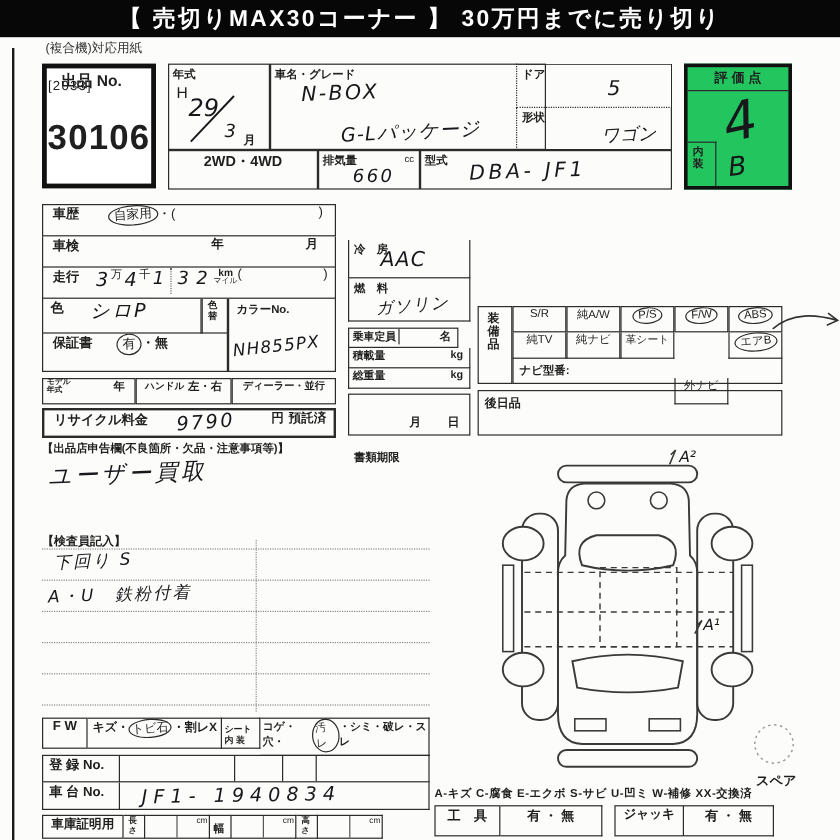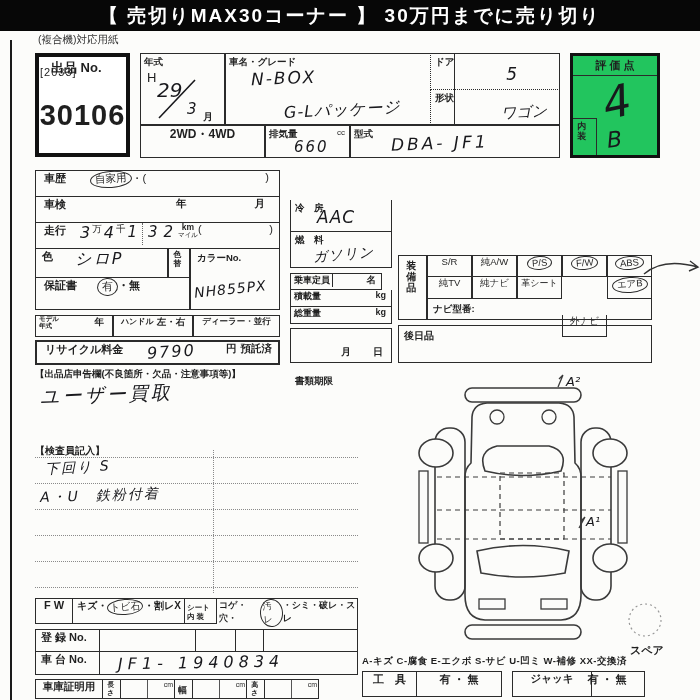--- a/index.html
+++ b/index.html
@@ -335,20 +335,20 @@
     <span class="abs" style="right:1px;top:1px;font-size:7px;">cm</span>
   </div>
 
   <div class="abs" style="left:362px;top:655px;font-size:9.5px;font-weight:bold;letter-spacing:0.5px;">A-キズ C-腐食 E-エクボ S-サビ U-凹ミ W-補修 XX-交換済</div>
   <div class="cell flexrow" style="left:362px;top:671px;width:55px;height:26px;justify-content:center;">
     <span style="font-size:11px;font-weight:bold;">工　具</span>
   </div>
   <div class="cell flexrow" style="left:417px;top:671px;width:85px;height:26px;justify-content:center;border-left:none;">
     <span style="font-size:11px;font-weight:bold;">有 ・ 無</span>
   </div>
-  <div class="cell flexrow" style="left:512px;top:671px;width:80px;height:26px;justify-content:center;">
+  <div class="cell flexrow" style="left:512px;top:671px;width:58px;height:26px;justify-content:center;">
     <span style="font-size:10.5px;font-weight:bold;">ジャッキ</span>
   </div>
   <div class="cell flexrow" style="left:570px;top:671px;width:75px;height:26px;justify-content:center;border-left:none;">
     <span style="font-size:11px;font-weight:bold;">有 ・ 無</span>
   </div>
 
 </div>
 
 </body></html>

